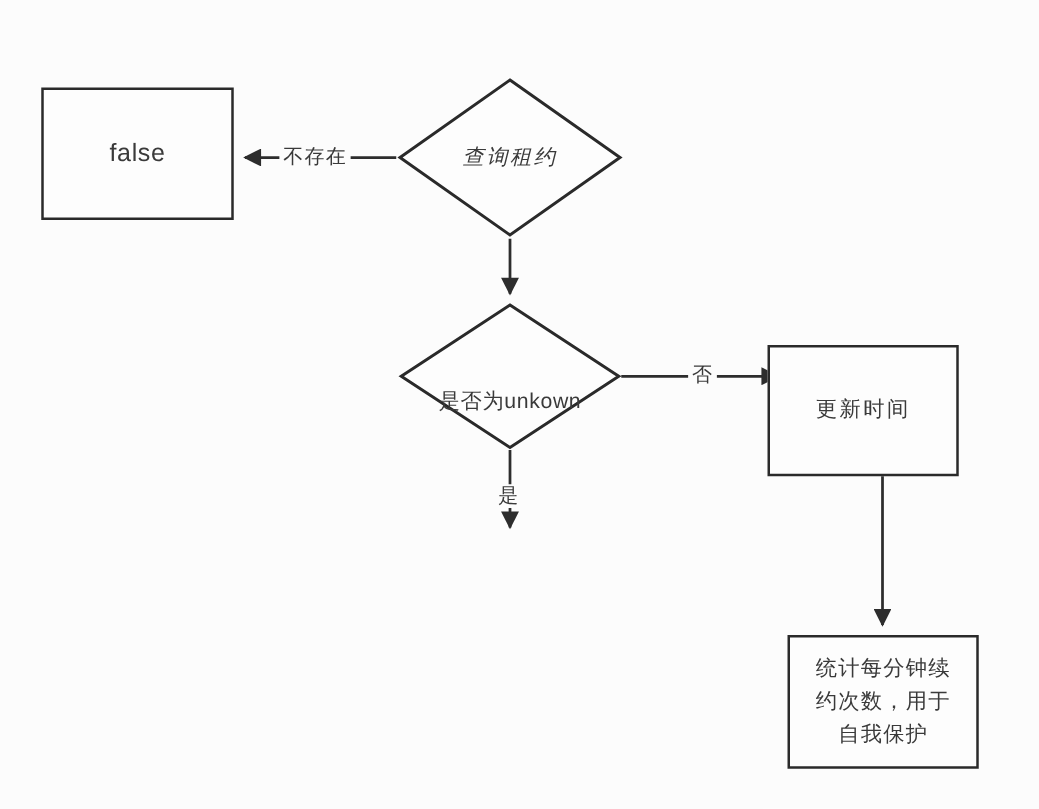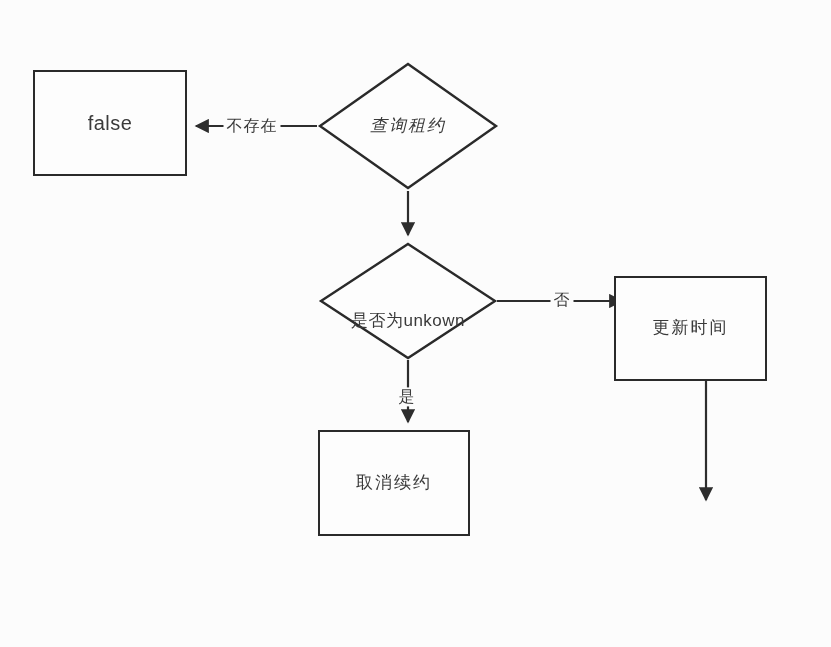--- a/index.html
+++ b/index.html
@@ -112,22 +112,24 @@
     <svg class="diamond-svg" viewBox="0 0 180 118" preserveAspectRatio="none" xmlns="http://www.w3.org/2000/svg">
       <polygon points="90,2 177,59 90,116 3,59"></polygon>
     </svg>
     <span class="node-label" style="letter-spacing:0.5px;margin-top:41px;">是否为unkown</span>
   </div>
 
   <div class="node rect" style="left:614px; top:247px; width:153px; height:105px;margin-top:29px;">
     <span class="node-label">更新时间</span>
   </div>
 
-  <div class="node rect" style="left:318px; top:430px; width:152px; height:106px;">
-    <span class="node-label">取消续约</span>
+
+  <div class="node rect" style="left:630px; top:508px; width:153px; height:107px;">
+    <span class="node-label" style="letter-spacing:1px;">统计每分钟续
+约次数，用于
+自我保护</span>
   </div>
-
 
   <div class="edge-label" style="left:252px; top:126px;">不存在</div>
   <div class="edge-label" style="left:562px; top:300px;">否</div>
   <div class="edge-label" style="left:407px; top:397px;">是</div>
 
 </div>
 
 </body></html>

